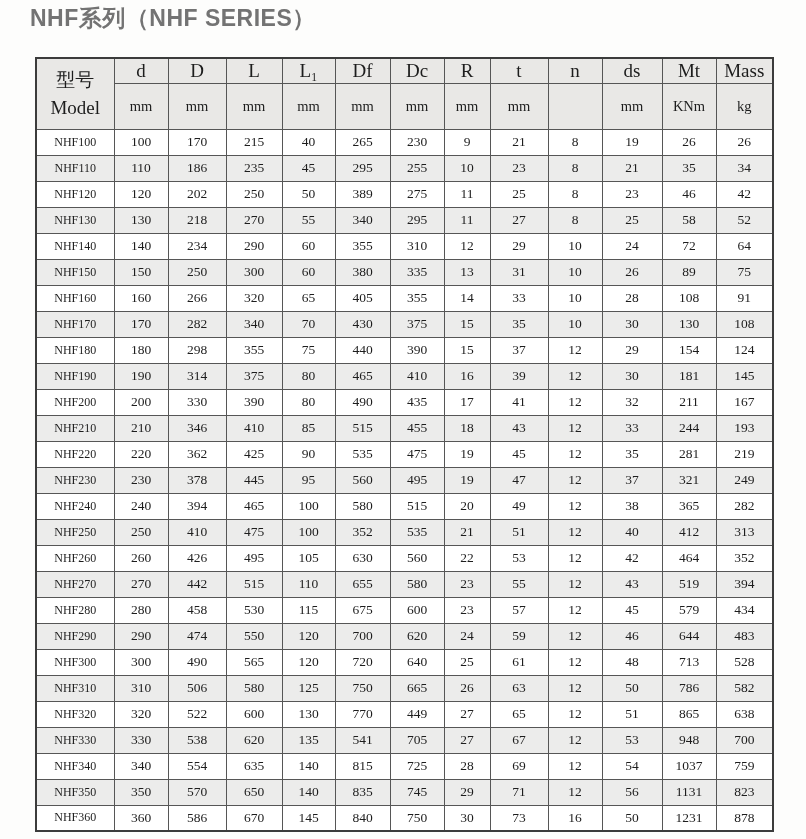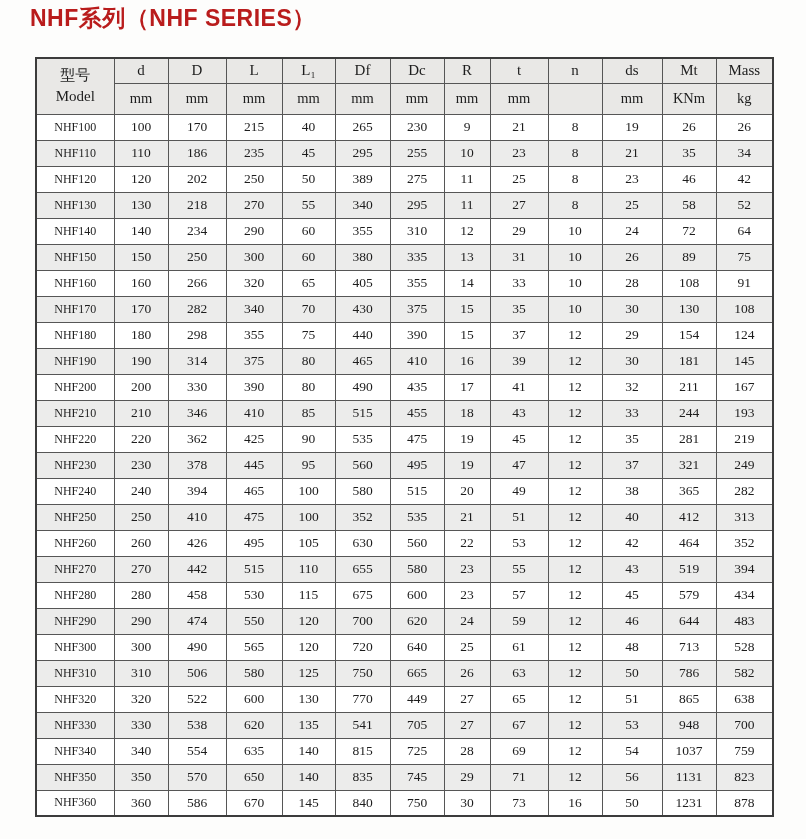--- a/index.html
+++ b/index.html
@@ -14,21 +14,21 @@
     width: 806px;
     height: 839px;
     overflow: hidden;
   }
   .page-title {
     margin: 0;
     padding: 5px 8px 0 30px;
     font-family: "Liberation Sans", sans-serif;
     font-size: 23px;
     font-weight: bold;
-    color: #b91c1c;
+    color: #737373;
     letter-spacing: 0.5px;
     line-height: 1.2;
   }
   .spec-table {
     position: absolute;
     left: 35px;
     top: 57px;
     width: 737px;
     border-collapse: collapse;
     table-layout: fixed;
@@ -42,22 +42,22 @@
     font-family: "Liberation Serif", "DejaVu Serif", serif;
     color: #1d1d1d;
     padding: 0;
     overflow: hidden;
     white-space: nowrap;
   }
   .spec-table thead th {
     background: #e9e8e6;
     font-weight: normal;
   }
-  .spec-table thead tr.label-row th { height: 25px; font-size: 15px; }
-  .spec-table thead tr.unit-row  th { height: 31px; font-size: 14.5px; }
+  .spec-table thead tr.label-row th { height: 25px; font-size: 19px; }
+  .spec-table thead tr.unit-row  th { height: 46px; font-size: 14.5px; }
   .spec-table th.model-head {
     font-size: 13.5px;
     line-height: 1.45;
   }
   .spec-table tbody td {
     height: 26px;
     font-size: 13.5px;
   }
   .spec-table tbody td.model-cell { font-size: 12px; }
   .spec-table tbody tr:nth-child(even) td { background: #ececeb; }

